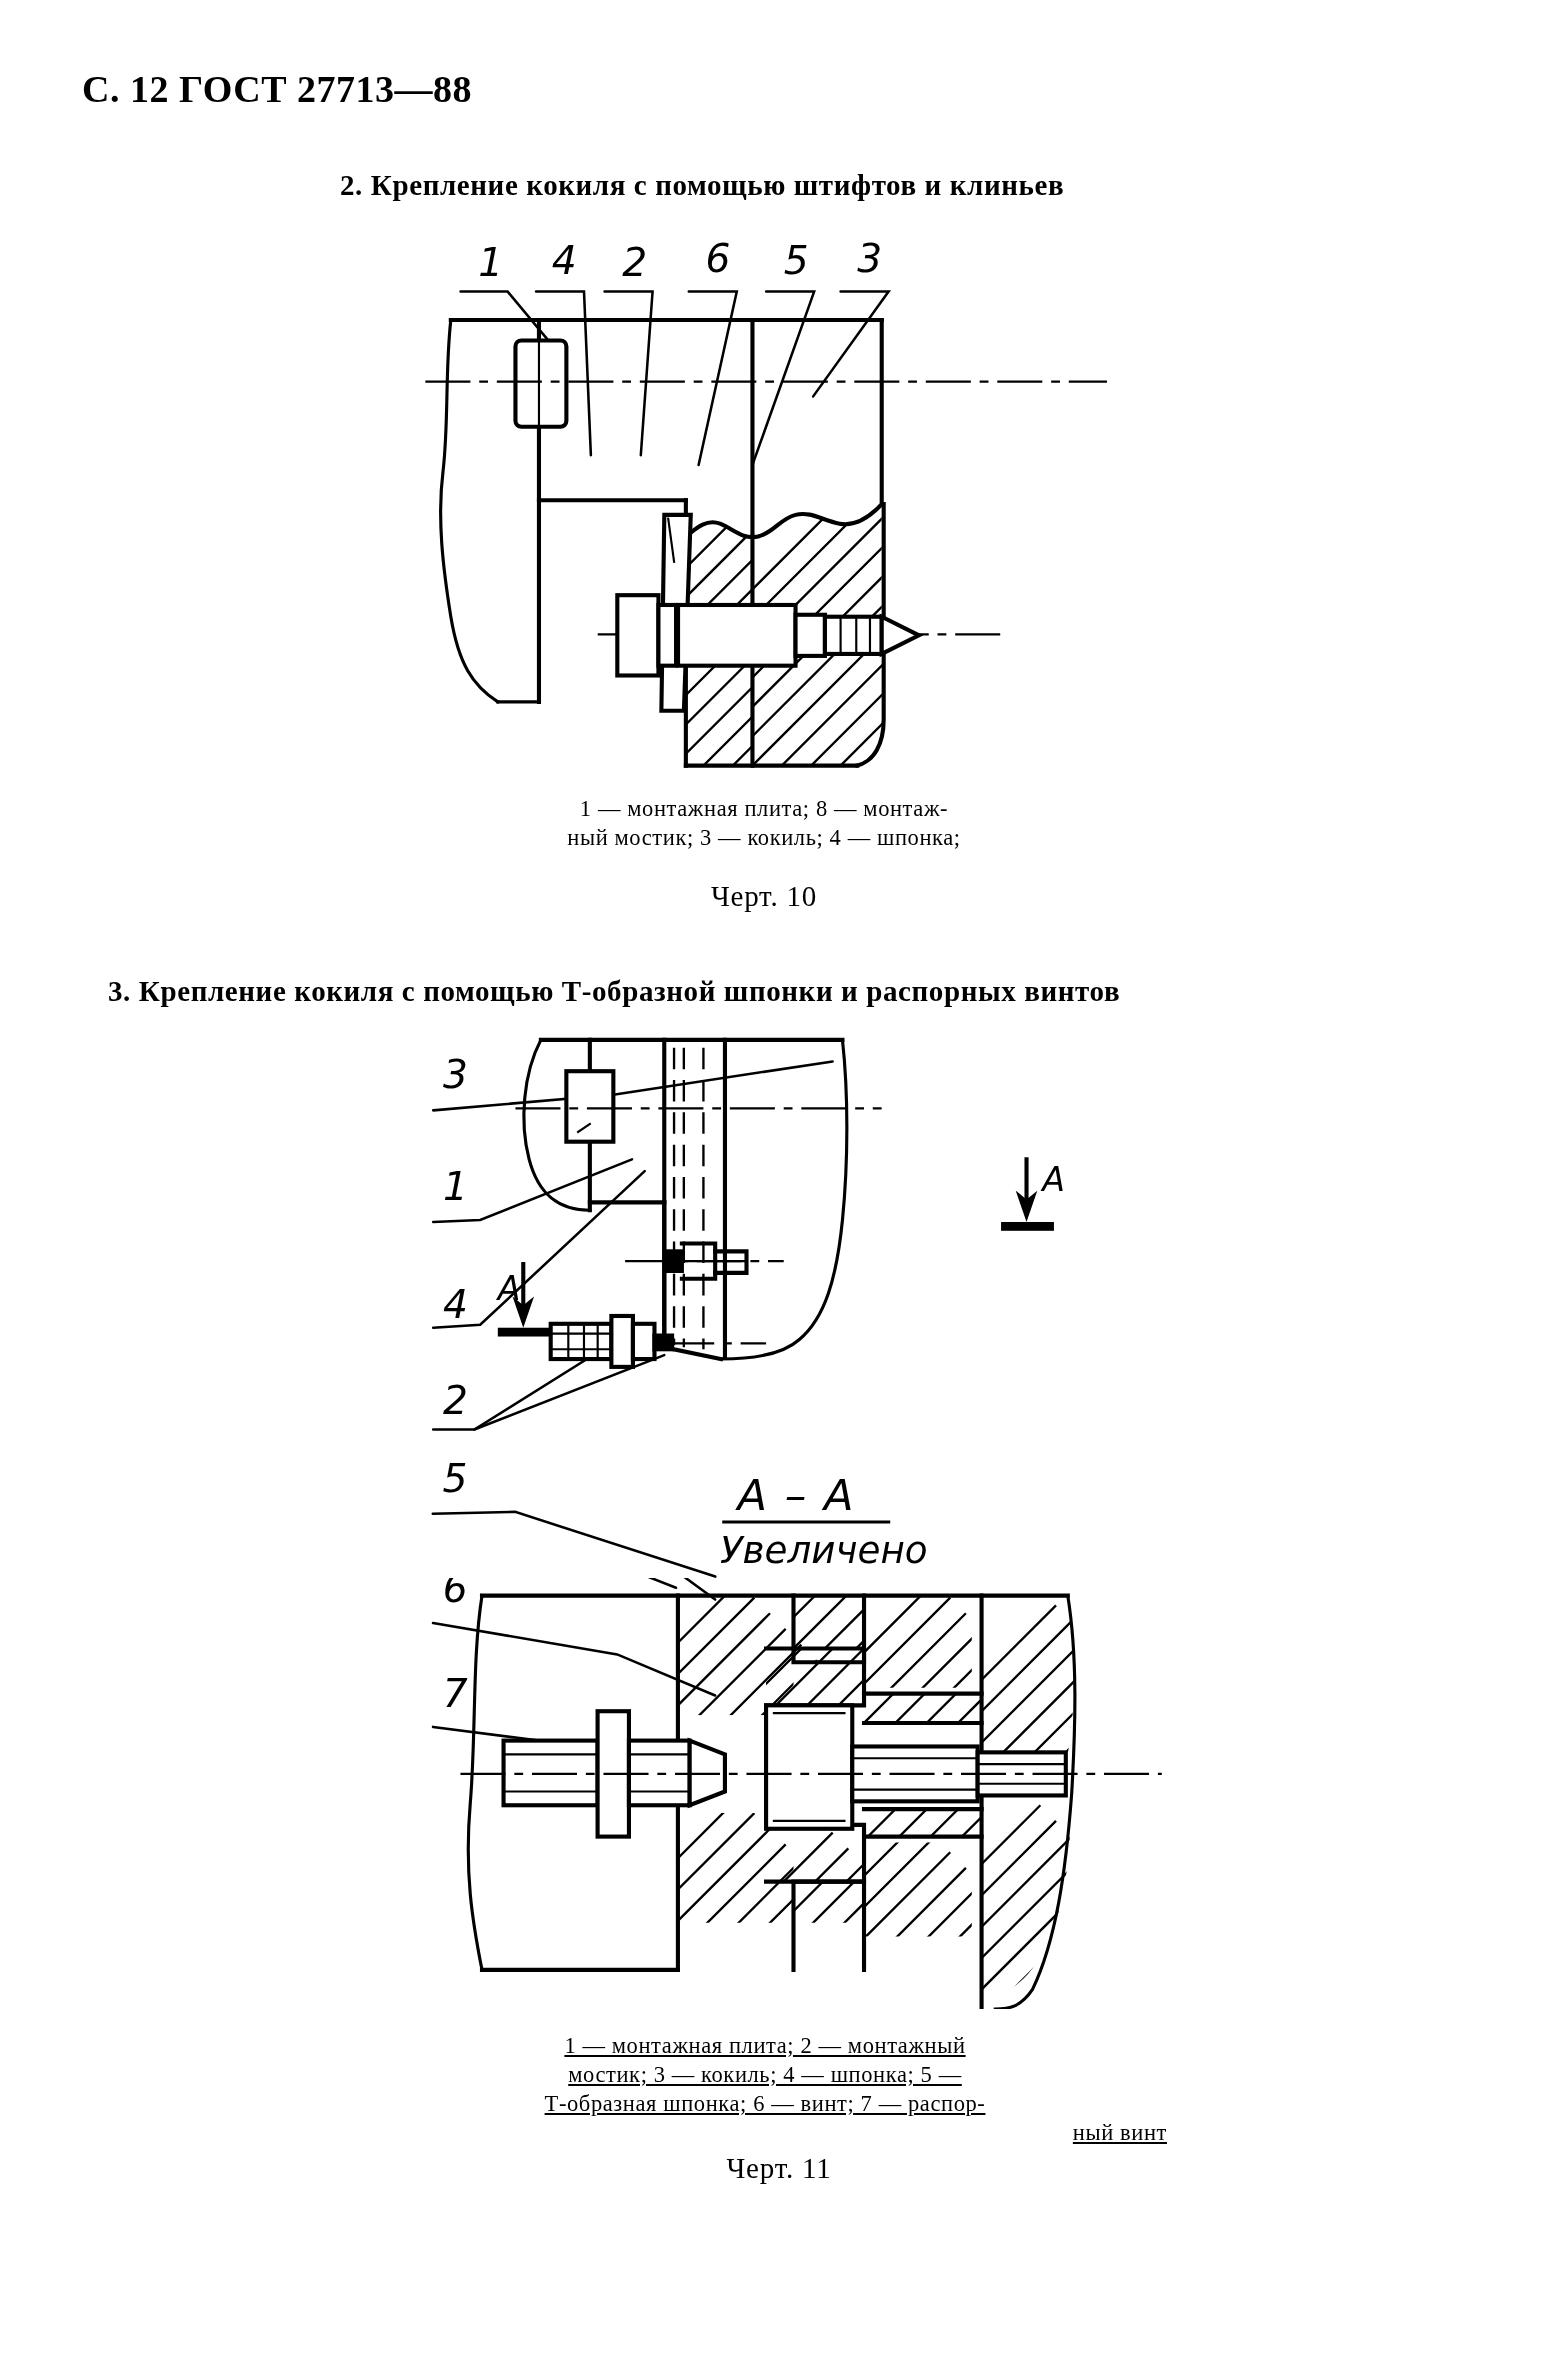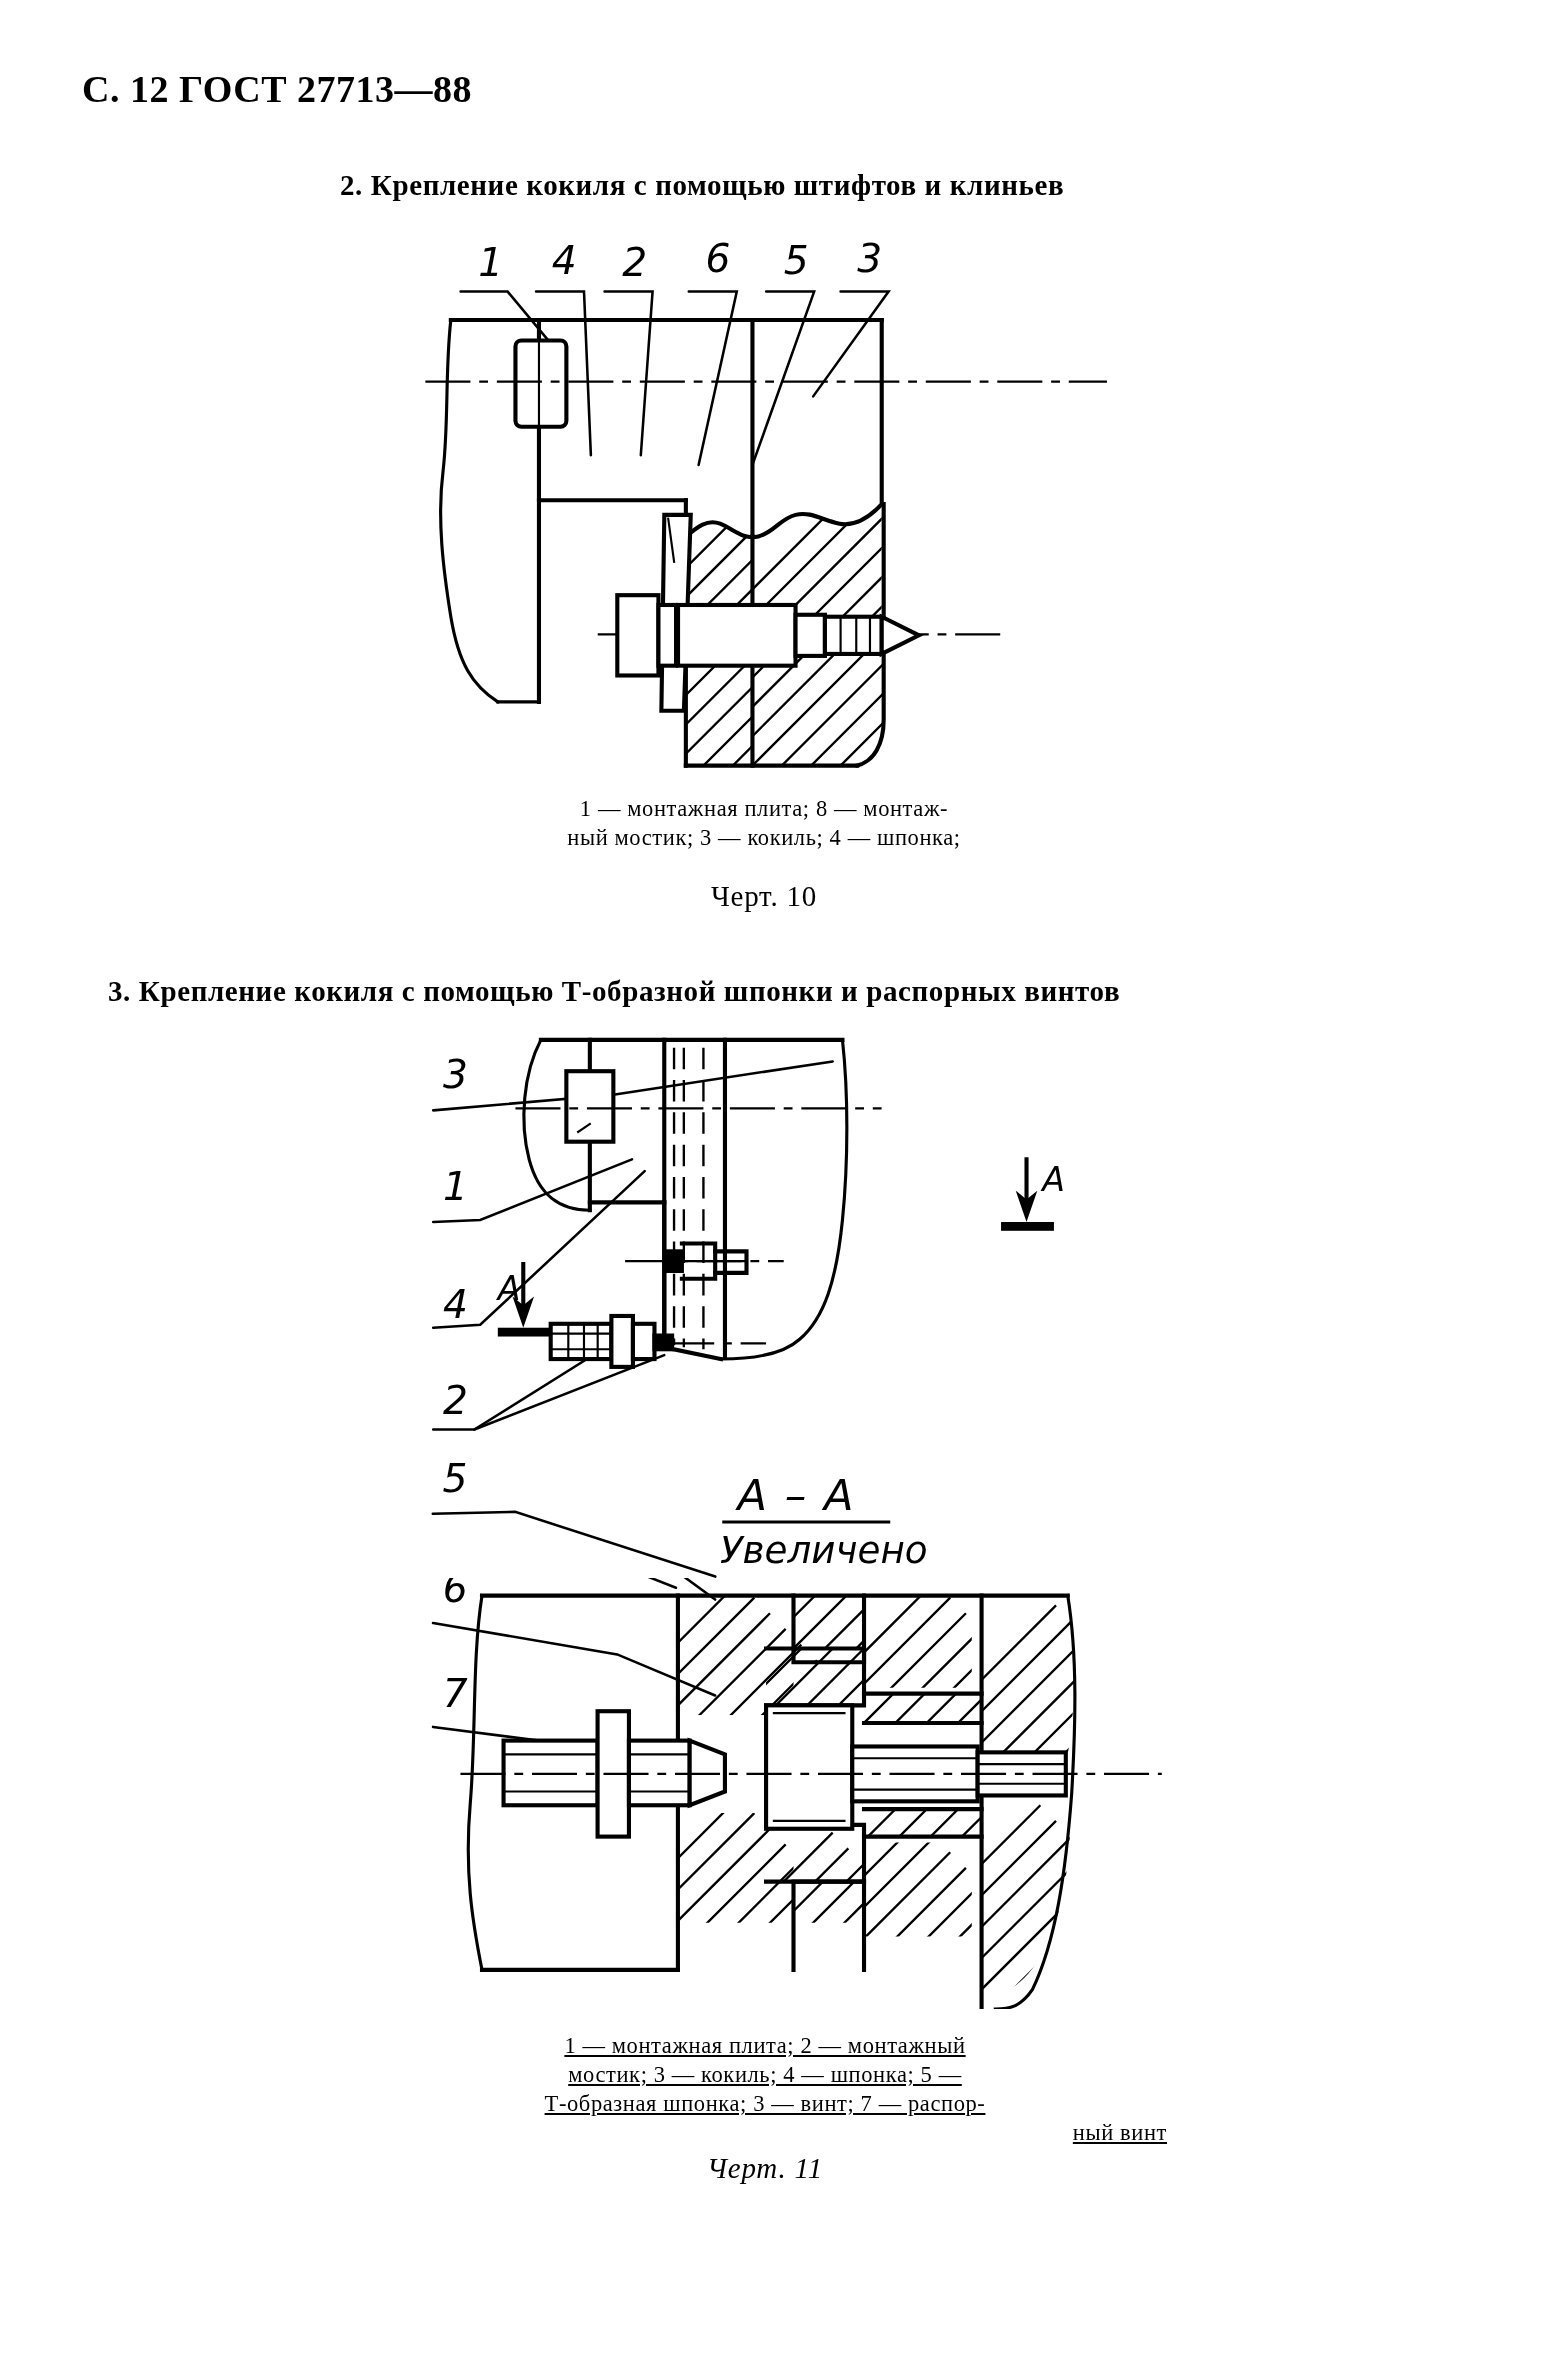--- a/index.html
+++ b/index.html
@@ -506,19 +506,19 @@
   <div class="drw" style="left:421px;top:1451px;">
   <svg width="412" height="157" viewBox="0 0 420 160" xmlns="http://www.w3.org/2000/svg">
     <text class="cal" x="22" y="42">5</text>
     <path class="s-leader" d="M12,64 L96,62 L300,128"></path>
   </svg>
   </div>
 
   <div class="fig-caption" style="left:363px;top:2031px;width:804px;text-decoration:underline;">
     <div>1 — монтажная    плита;    2 — монтажный</div>
     <div>мостик;   3 — кокиль;   4 — шпонка;   5 —</div>
-    <div>Т-образная  шпонка;  3 — винт;  7 — распор-</div>
+    <div>Т-образная  шпонка;  6 — винт;  7 — распор-</div>
     <div style="text-align:right;padding-left:80px;">ный винт</div>
   </div>
-  <div class="fig-num" style="left:363px;top:2152px;width:804px;font-style:italic;">Черт. 11</div>
+  <div class="fig-num" style="left:377px;top:2152px;width:804px;">Черт. 11</div>
 
 </div>
 
 
 </body></html>

